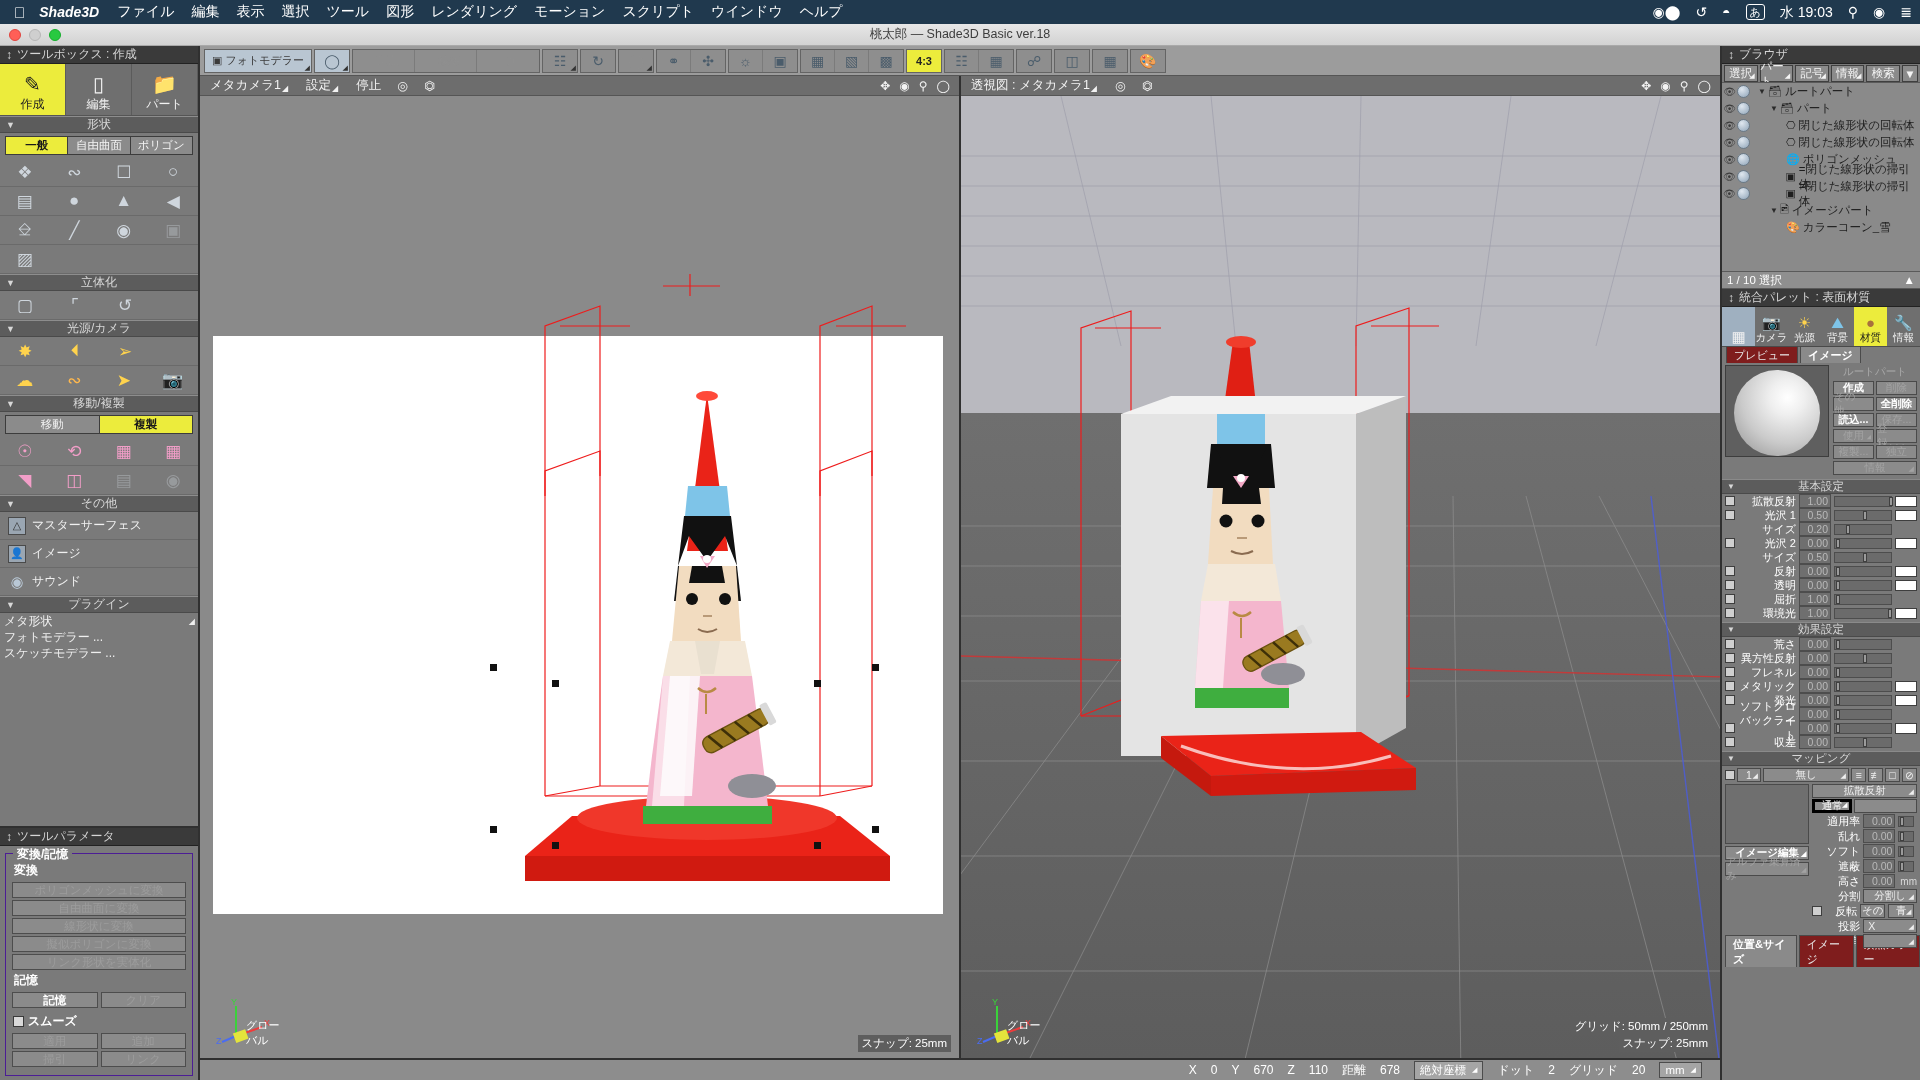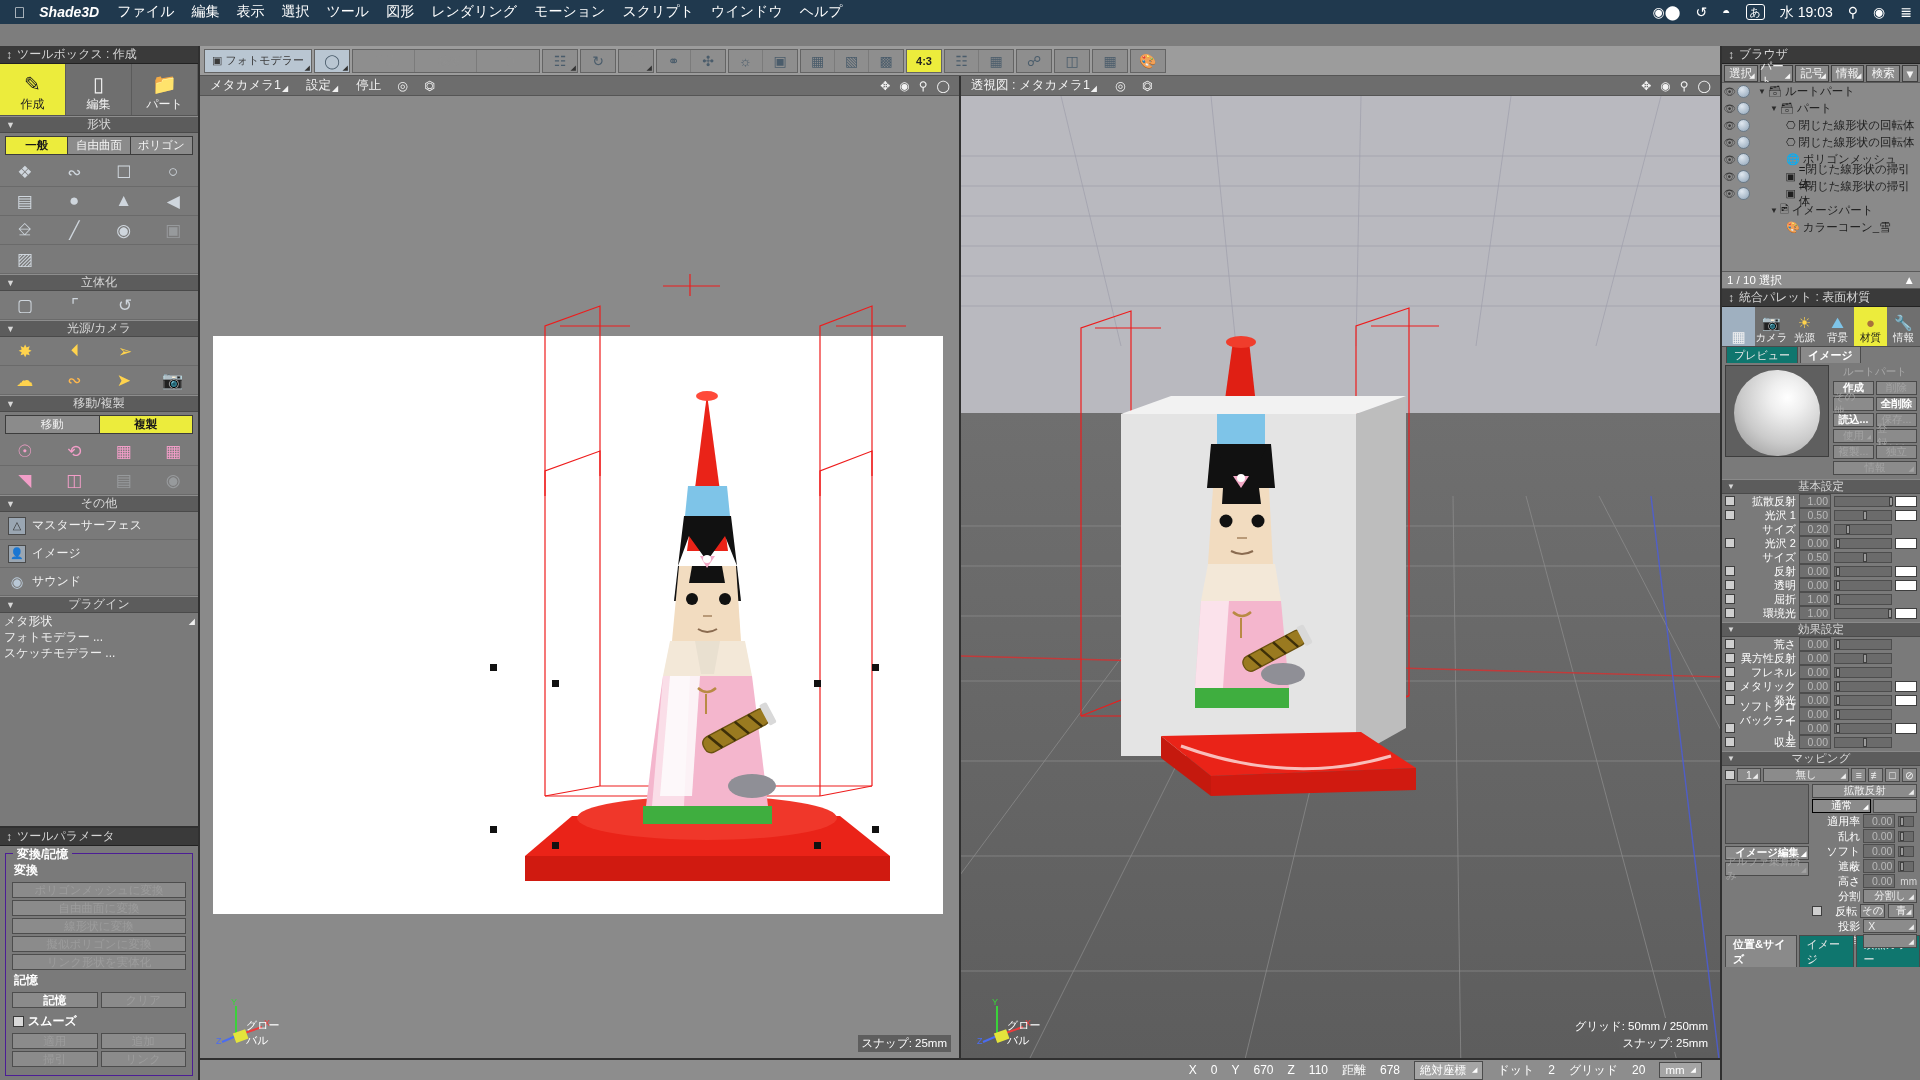--- a/index.html
+++ b/index.html
@@ -160,21 +160,21 @@
   .selline{ height:17px; background:#8f8f8f; display:flex; align-items:center;
             padding:0 5px; font-size:11.5px; color:#fff; justify-content:space-between;
             border-bottom:1px solid #5a5a5a;}
   .ptabs{ display:flex; height:40px; background:#6f6f6f; border-bottom:1px solid #4f4f4f;}
   .ptab{ flex:1; display:flex; flex-direction:column; align-items:center; justify-content:flex-end;
          font-size:10.5px; color:#f2f2f2; padding-bottom:1px;}
   .ptab .gi{ font-size:15px; line-height:16px;}
   .ptab.active{ background:#ecec3c; color:#1a1a1a;}
   .ptab.sel{ background:#9fb0c0; }
   .subtabs{ display:flex; height:16px; padding-left:4px; gap:2px; align-items:flex-end;}
-  .subtab{ background:#0f766e; border:1px solid #4a4a4a; border-bottom:none; font-size:11px;
+  .subtab{ background:#7f1d1d; border:1px solid #4a4a4a; border-bottom:none; font-size:11px;
            padding:1px 7px 0 7px; color:#e8e8e8;}
   .subtab.on{ background:#8a8a8a; color:#fff; font-weight:bold;}
   .matrow{ display:flex; align-items:center; height:14px; font-size:11px; padding:0 3px; gap:3px;}
   .matrow .ck{ width:10px;height:10px;background:#cfcfcf;border:1px solid #3e3e3e; flex:0 0 auto;}
   .matrow .nm{ width:58px; text-align:right; color:#fff; font-size:11px;}
   .matrow .val{ width:32px; background:#6f6f6f; border:1px solid #4d4d4d; color:#b9b9b9;
                 font-size:10.5px; text-align:right; padding-right:2px;}
   .matrow .sl{ flex:1; height:11px; background:#6b6b6b; border:1px solid #4d4d4d; position:relative;}
   .matrow .sl i{ position:absolute; top:0; width:4px; height:9px; background:#9b9b9b; border:1px solid #3f3f3f;}
   .matrow .sw{ width:22px;height:11px;background:#fff;border:1px solid #3e3e3e;}
@@ -214,20 +214,28 @@
     <span class="ime-box">あ</span>
     <span class="ico">水 19:03</span>
     <span class="ico">⚲</span>
     <span class="ico">◉</span>
     <span class="ico">≣</span>
   </span>
 </div>
 
 <div id="window">
 
+  <div id="titlebar">
+    <span class="traffic">
+      <span class="dot red"></span>
+      <span class="dot yellow"></span>
+      <span class="dot green"></span>
+    </span>
+    <span class="title">桃太郎 — Shade3D Basic ver.18</span>
+  </div>
 
   <div id="body">
 
     <div id="toolbox" class="panel">
       <div class="pal-title">
         <span>↕</span>
         <span>ツールボックス : 作成</span>
       </div>
 
       <div class="tabs3">
@@ -1094,21 +1102,21 @@
 
       <div style="display:flex; gap:3px; padding:0 3px;">
         <div style="width:98px;">
           <div style="height:60px; background:#6f6f6f; border:1px solid #4a4a4a;"></div>
           <div class="mini dd" style="margin-top:2px; font-weight:bold; color:#fff">イメージ編集</div>
           <div class="mini dis dd" style="margin-top:2px;">アルファ乗算済み</div>
         </div>
         <div style="flex:1; display:flex; flex-direction:column; gap:1px;">
           <div class="mini dd" style="border:1px solid #4a4a4a;">拡散反射</div>
           <div style="display:flex;gap:2px;">
-            <div class="mini dd" style="width:59px;border:1px solid #000000;color:#fff">通常</div>
+            <div class="mini dd" style="width:40px;border:3px solid #000000;color:#fff">通常</div>
             <div class="mini" style="flex:1;background:#8b8b8b;border:1px solid #4a4a4a"></div>
           </div>
           <div class="matrow" style="padding:0">
               <span class="nm" style="width:48px">適用率</span>
               <span class="val">0.00</span>
               <span class="sl" style="flex:0 0 16px">
                 <i style="left:1px"></i>
               </span>
             </div>
           <div class="matrow" style="padding:0">

